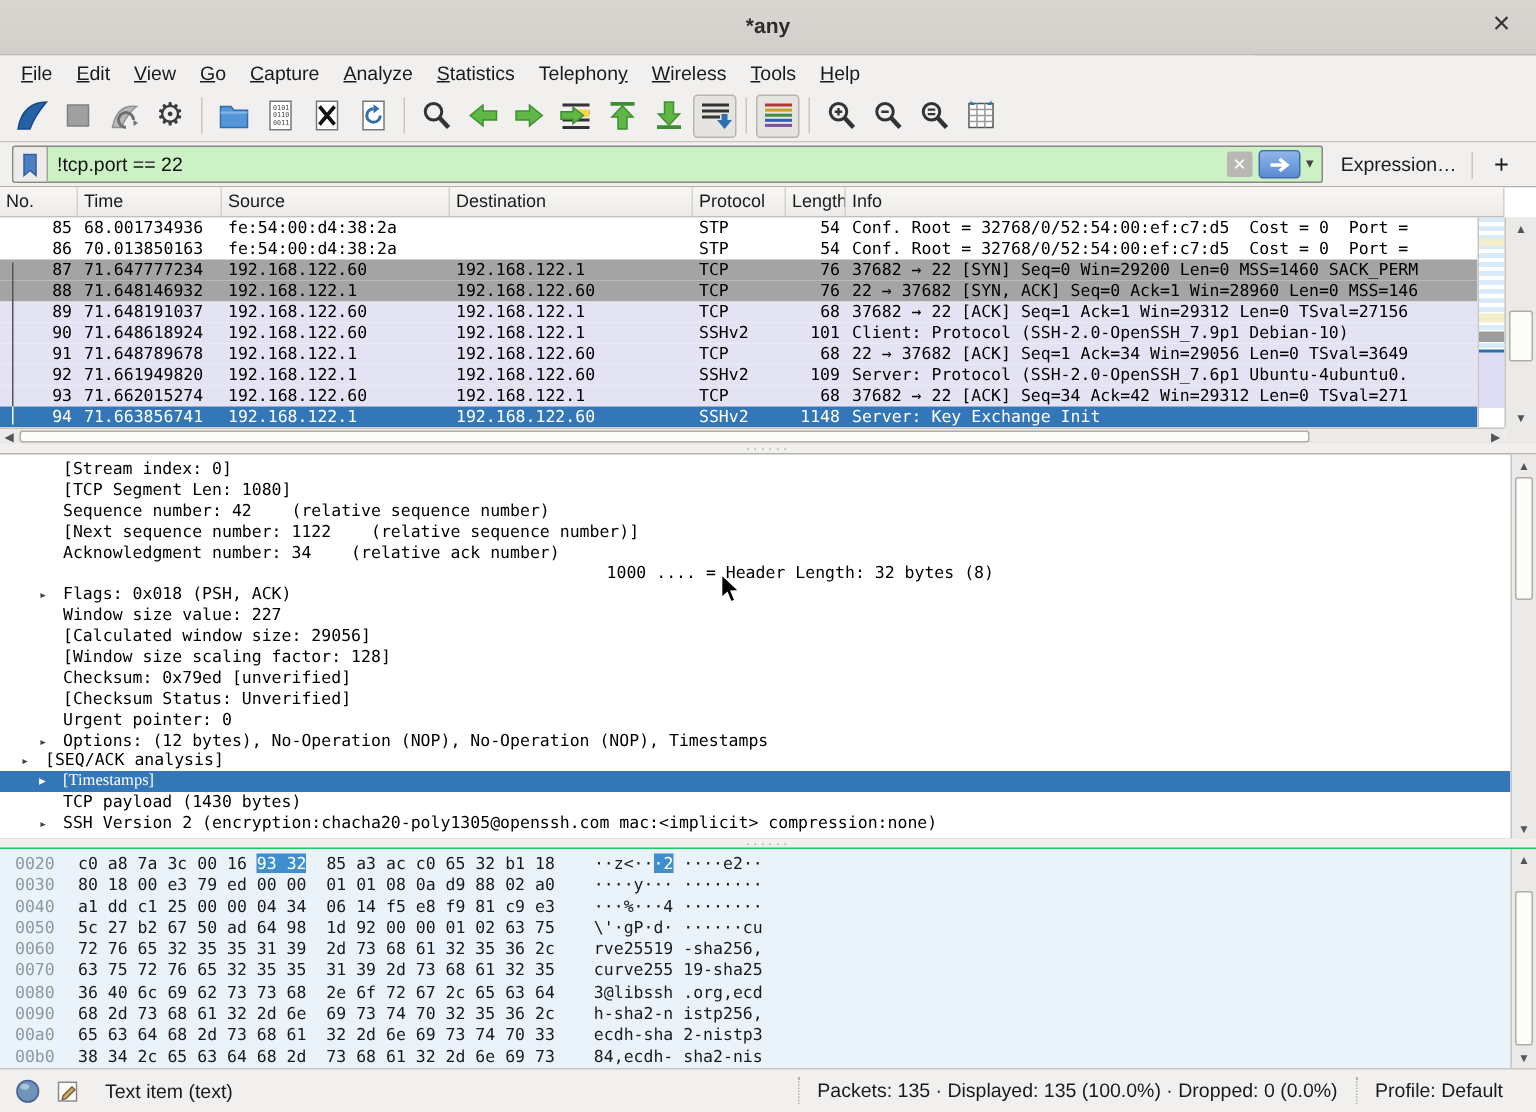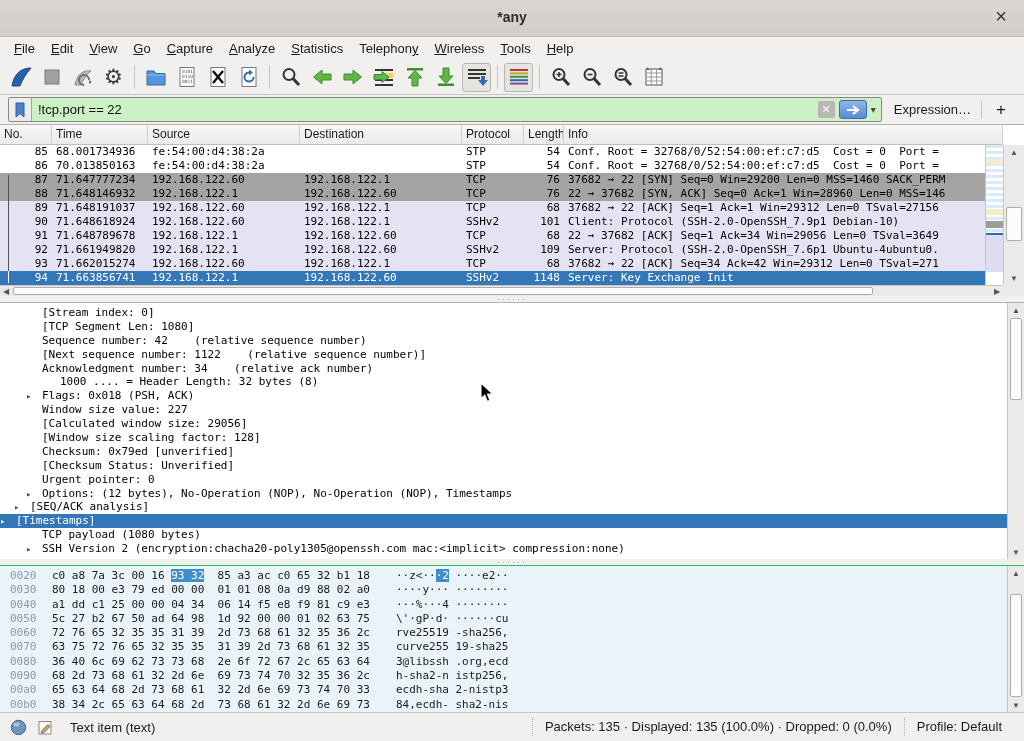--- a/index.html
+++ b/index.html
@@ -375,32 +375,32 @@
 
 <div class="splitter" style="top:296px;height:6px;line-height:6px;">······</div>
 
 <div class="details">
   <div class="drows mono">
       <div class="drow" style="padding-left: 26px;"><span class="arr"></span><span>[Stream index: 0]</span></div>
       <div class="drow" style="padding-left: 26px;"><span class="arr"></span><span>[TCP Segment Len: 1080]</span></div>
       <div class="drow" style="padding-left: 26px;"><span class="arr"></span><span>Sequence number: 42    (relative sequence number)</span></div>
       <div class="drow" style="padding-left: 26px;"><span class="arr"></span><span>[Next sequence number: 1122    (relative sequence number)]</span></div>
       <div class="drow" style="padding-left: 26px;"><span class="arr"></span><span>Acknowledgment number: 34    (relative ack number)</span></div>
-      <div class="drow" style="padding-left: 44px;"><span class="arr"></span><span>1000 .... = Header Length: 32 bytes (8)</span></div>
+      <div class="drow" style="padding-left: 44px; text-align: center;"><span class="arr"></span><span>1000 .... = Header Length: 32 bytes (8)</span></div>
       <div class="drow" style="padding-left: 10px; margin-left: 16px;"><span class="arr">▸</span><span>Flags: 0x018 (PSH, ACK)</span></div>
       <div class="drow" style="padding-left: 26px;"><span class="arr"></span><span>Window size value: 227</span></div>
       <div class="drow" style="padding-left: 26px;"><span class="arr"></span><span>[Calculated window size: 29056]</span></div>
       <div class="drow" style="padding-left: 26px;"><span class="arr"></span><span>[Window size scaling factor: 128]</span></div>
       <div class="drow" style="padding-left: 26px;"><span class="arr"></span><span>Checksum: 0x79ed [unverified]</span></div>
       <div class="drow" style="padding-left: 26px;"><span class="arr"></span><span>[Checksum Status: Unverified]</span></div>
       <div class="drow" style="padding-left: 26px;"><span class="arr"></span><span>Urgent pointer: 0</span></div>
       <div class="drow" style="padding-left: 26px;"><span class="arr">▸</span><span>Options: (12 bytes), No-Operation (NOP), No-Operation (NOP), Timestamps</span></div>
       <div class="drow" style="padding-left: 14px;"><span class="arr">▸</span><span>[SEQ/ACK analysis]</span></div>
-      <div class="drow selected" style=""><span class="arr">▸</span><span>[Timestamps]</span></div>
-      <div class="drow" style="padding-left: 26px;"><span class="arr"></span><span>TCP payload (1080 bytes)</span></div>
+      <div class="drow selected" style="padding-left: 26px; font-family: Liberation Serif, serif;"><span class="arr">▸</span><span>[Timestamps]</span></div>
+      <div class="drow" style="padding-left: 26px;"><span class="arr"></span><span>TCP payload (1430 bytes)</span></div>
       <div class="drow" style="padding-left: 26px;"><span class="arr">▸</span><span>SSH Version 2 (encryption:chacha20-poly1305@openssh.com mac:&lt;implicit&gt; compression:none)</span></div>
     </div>
   <div class="vscroll" style="right:0;top:0;width:17px;height:256px;">
     <div class="sbtn" style="top:0;">▲</div>
     <div class="sthumb" style="top:15px;height:82px;"></div>
     <div class="sbtn" style="bottom:0;">▼</div>
   </div>
 </div>
 
 <div class="splitter" style="top:559px;height:6px;line-height:6px;">······</div>

